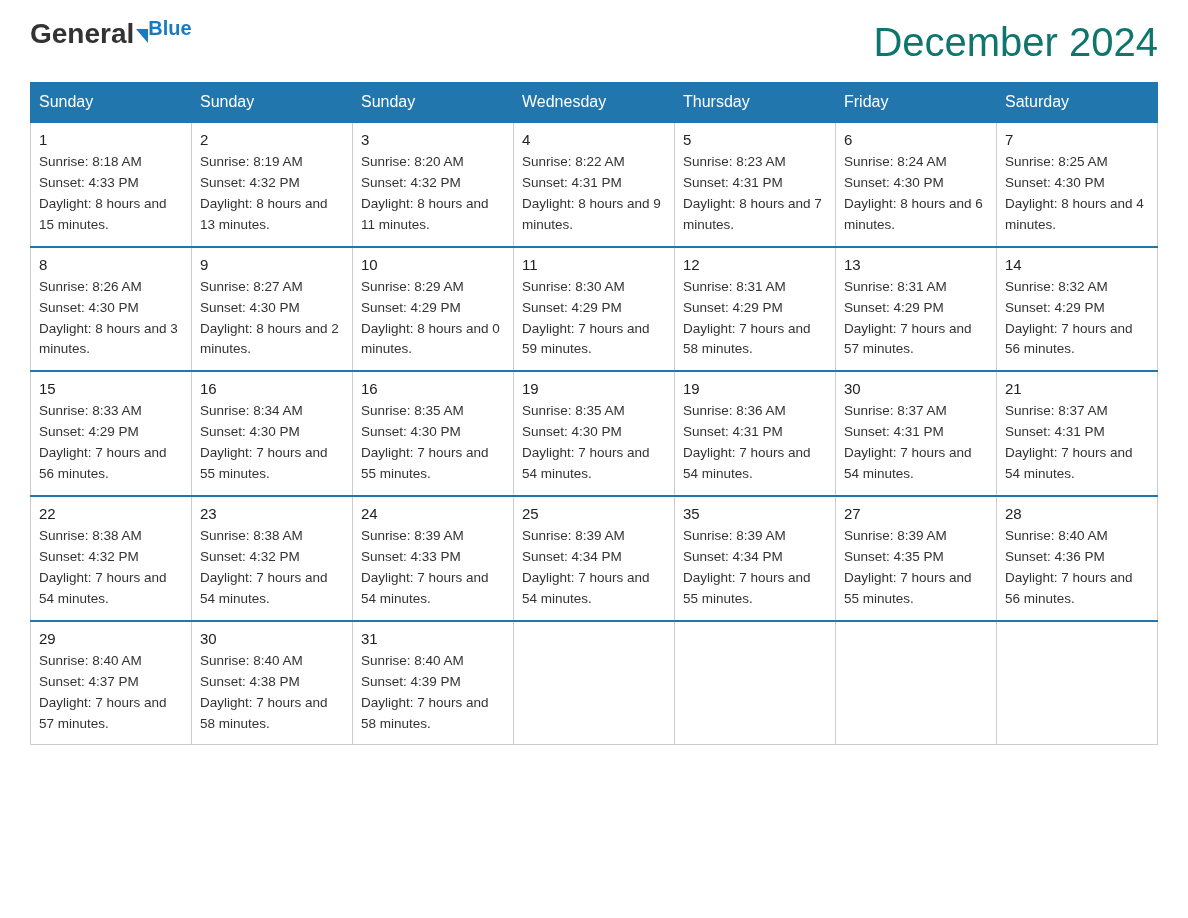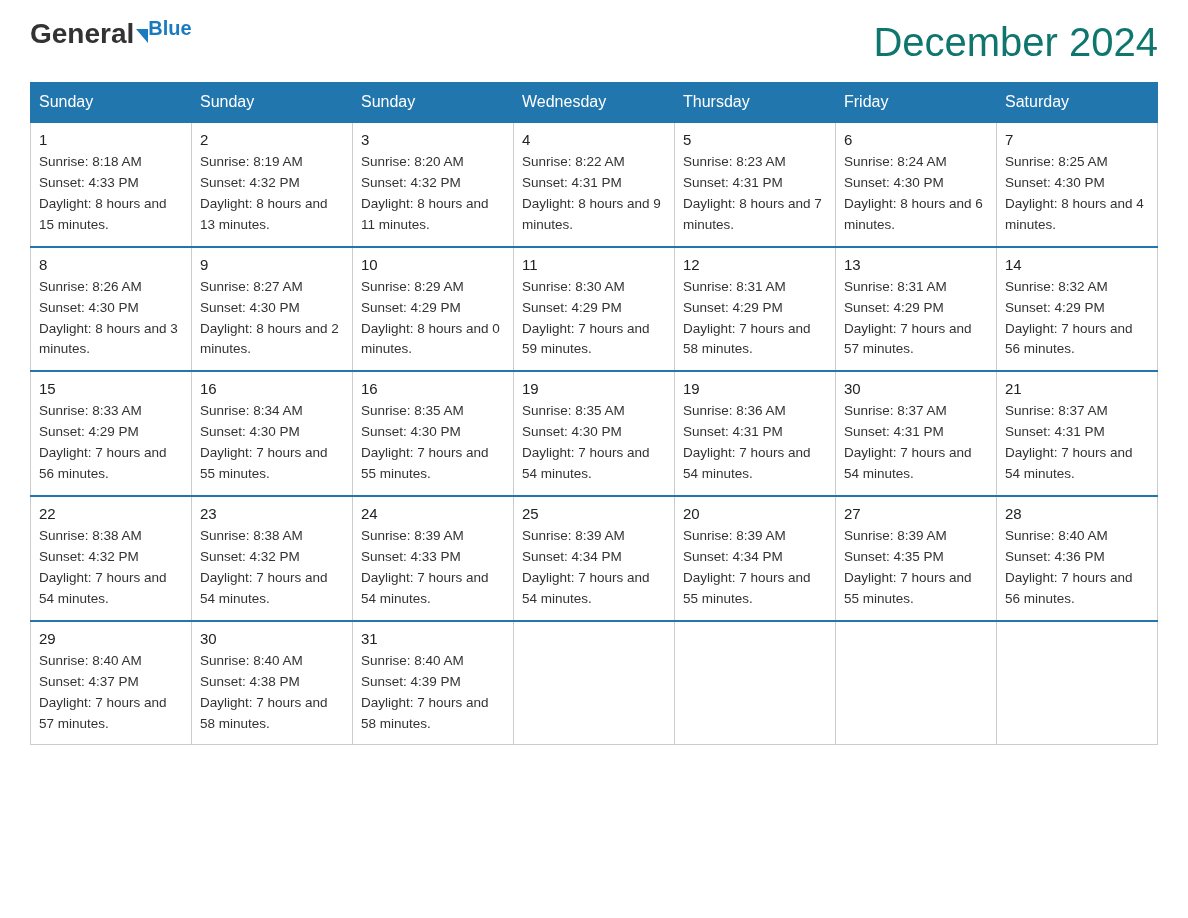--- a/index.html
+++ b/index.html
@@ -224,21 +224,21 @@
         </td>
         <td>
           <span class="day-num">24</span>
           <div class="day-info">Sunrise: 8:39 AM<br>Sunset: 4:33 PM<br>Daylight: 7 hours and 54 minutes.</div>
         </td>
         <td>
           <span class="day-num">25</span>
           <div class="day-info">Sunrise: 8:39 AM<br>Sunset: 4:34 PM<br>Daylight: 7 hours and 54 minutes.</div>
         </td>
         <td>
-          <span class="day-num">20</span>
+          <span class="day-num">35</span>
           <div class="day-info">Sunrise: 8:39 AM<br>Sunset: 4:34 PM<br>Daylight: 7 hours and 55 minutes.</div>
         </td>
         <td>
           <span class="day-num">27</span>
           <div class="day-info">Sunrise: 8:39 AM<br>Sunset: 4:35 PM<br>Daylight: 7 hours and 55 minutes.</div>
         </td>
         <td>
           <span class="day-num">28</span>
           <div class="day-info">Sunrise: 8:40 AM<br>Sunset: 4:36 PM<br>Daylight: 7 hours and 56 minutes.</div>
         </td>

